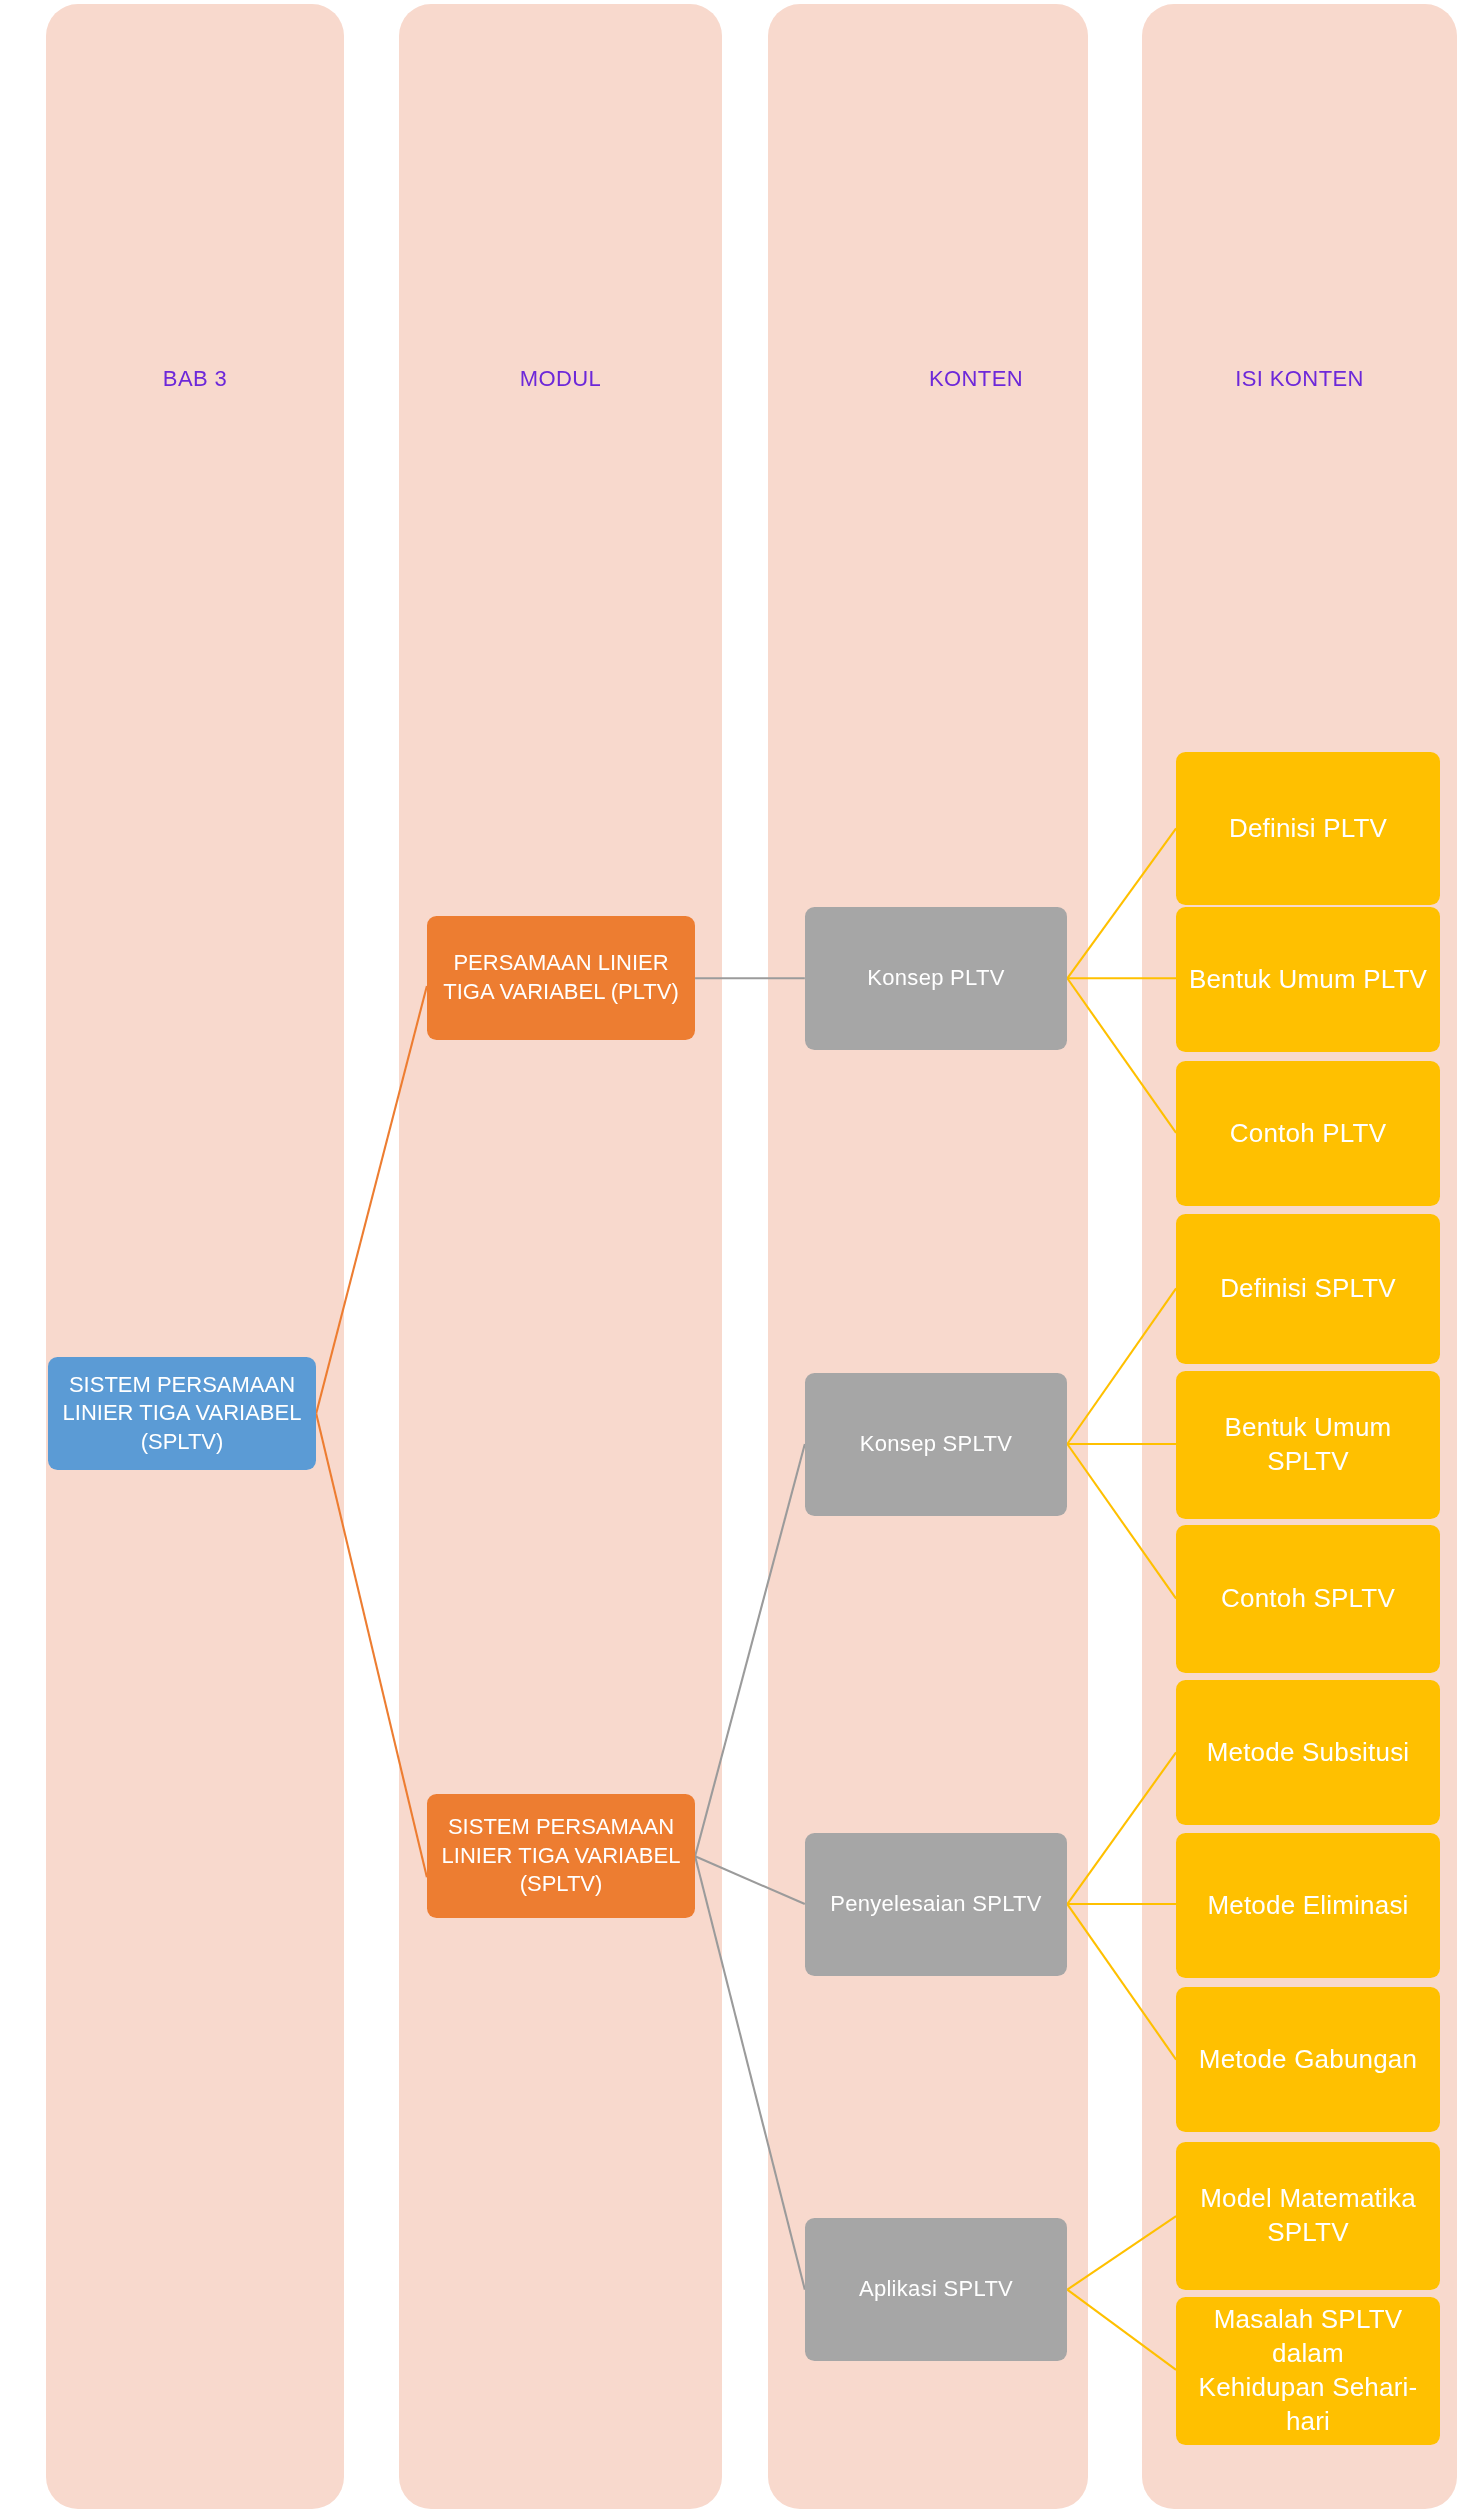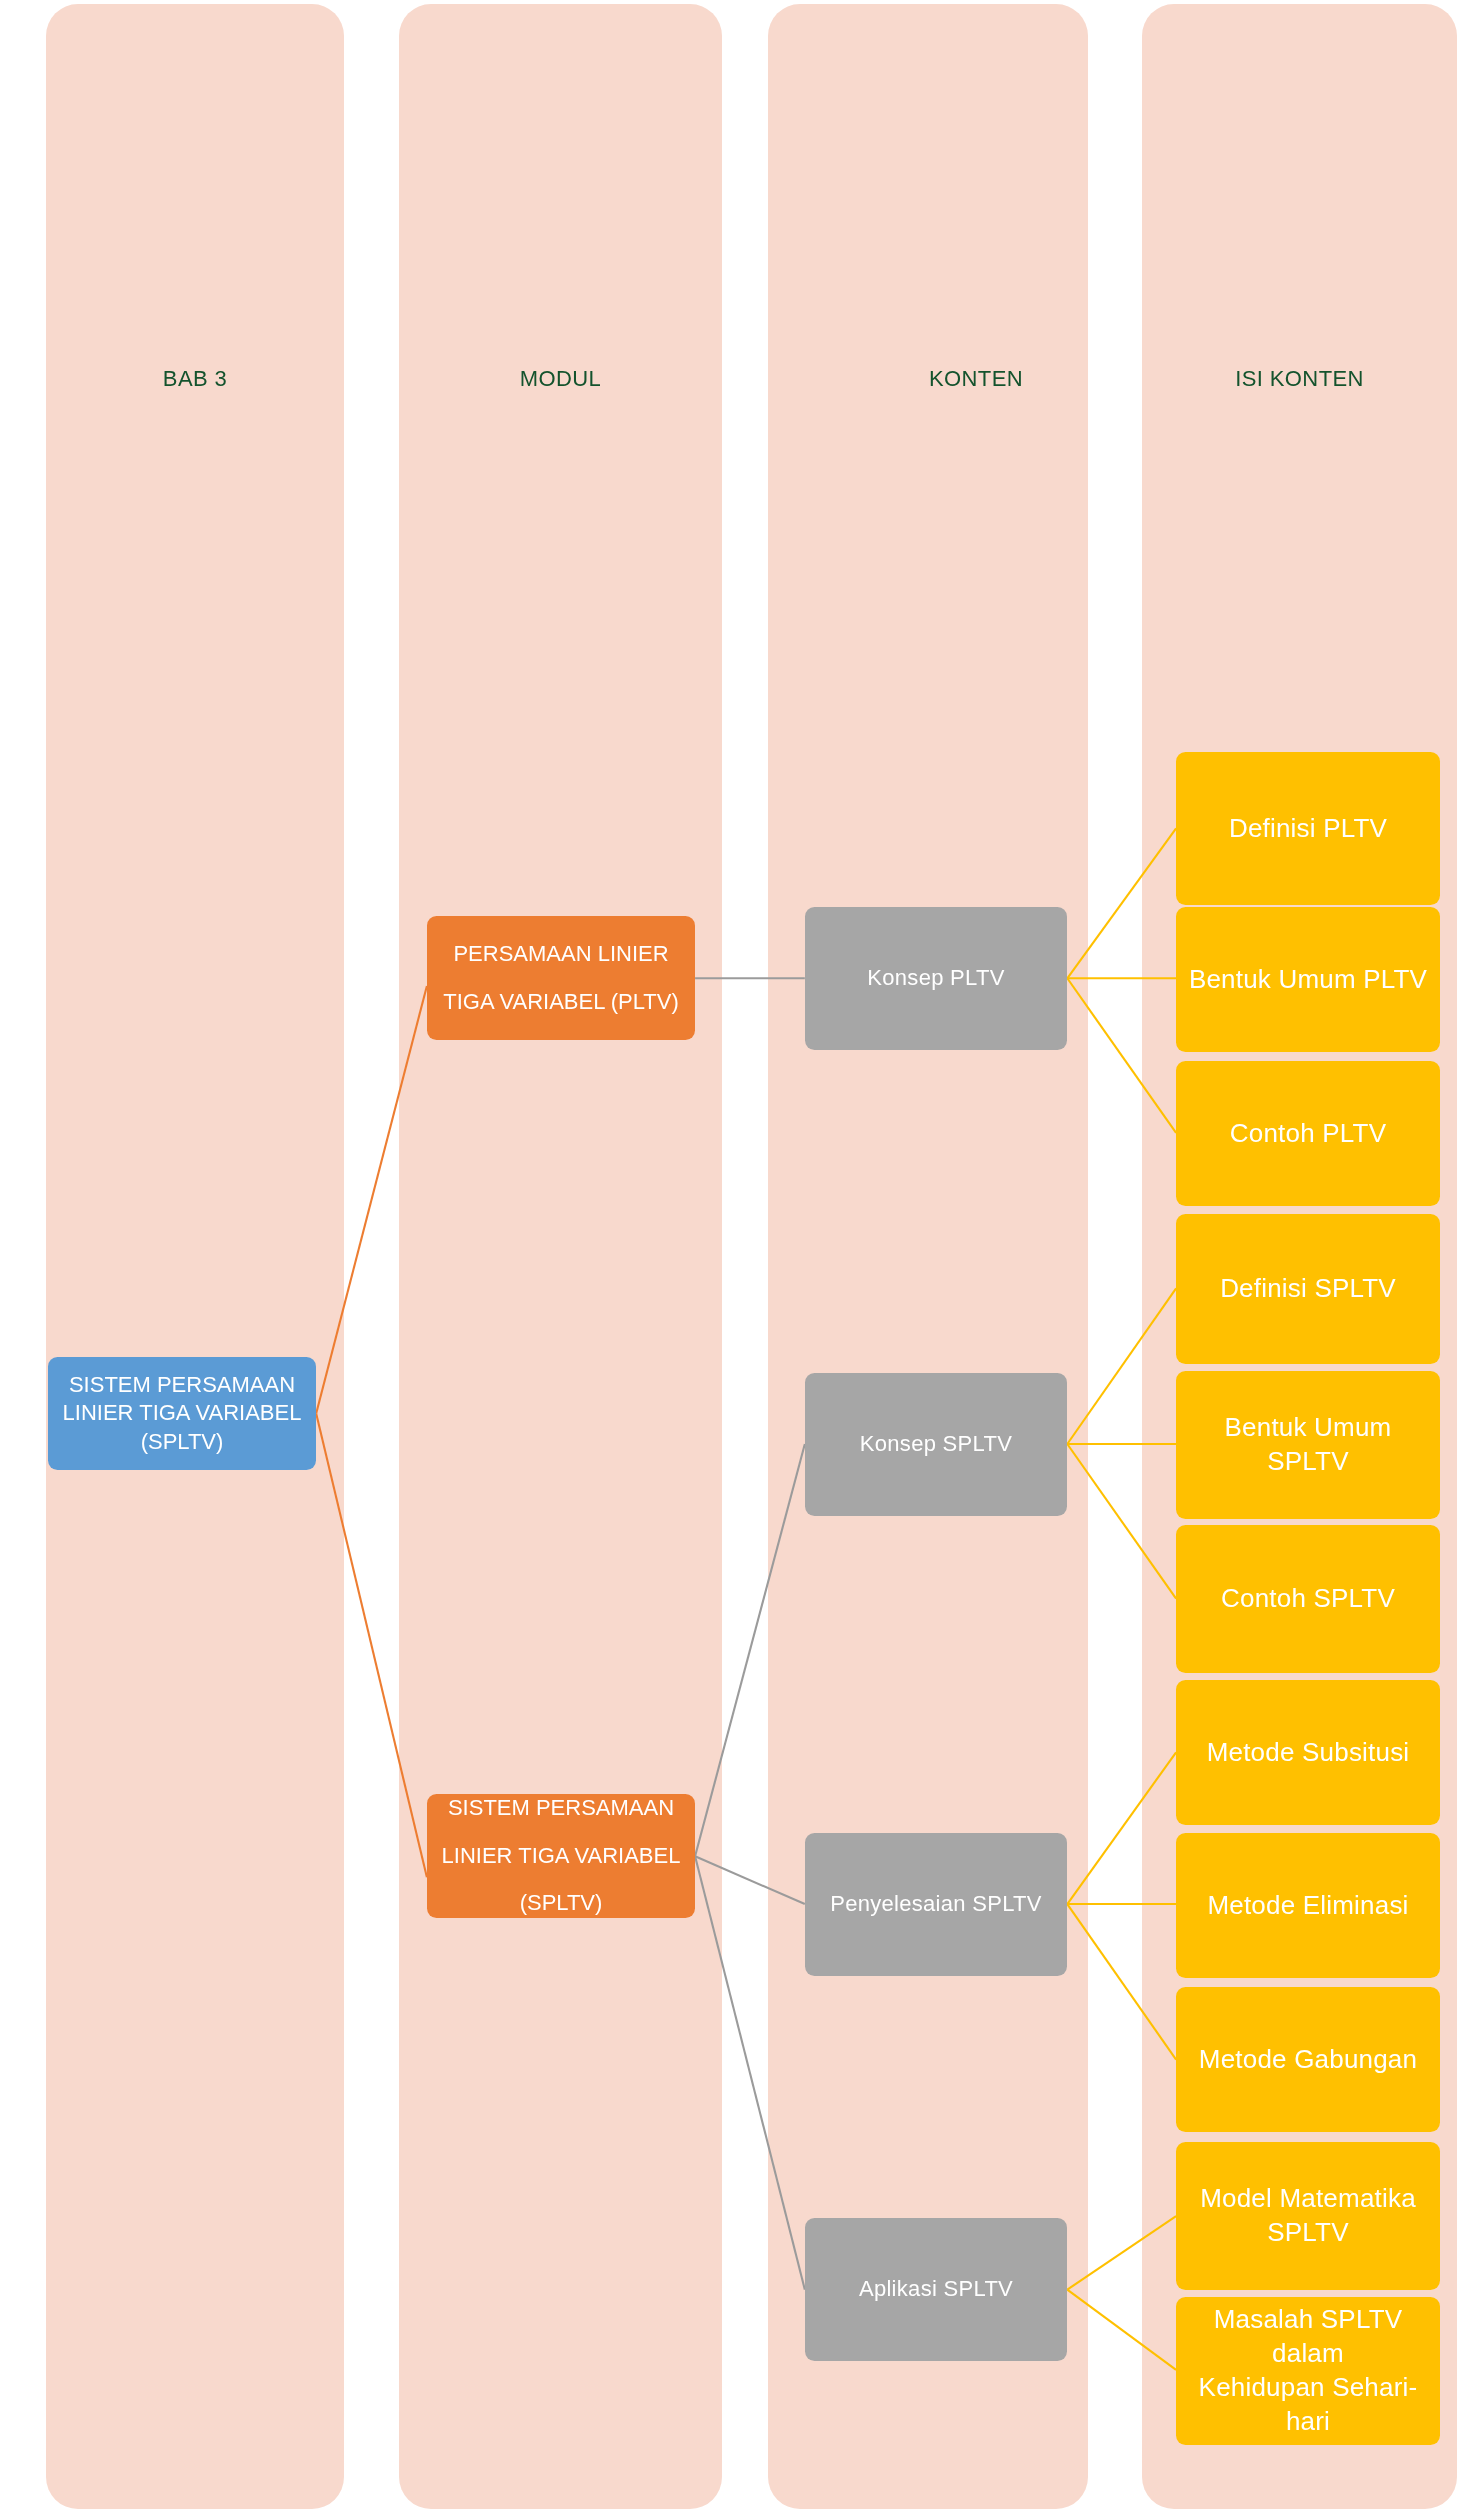--- a/index.html
+++ b/index.html
@@ -16,21 +16,21 @@
   }
   
   .band{
     position:absolute;
     background:#f8d9cd;
     border-radius:32px;
   }
   .band-title{
     position:absolute;
     text-align:center;
-    color:#14532d;
+    color:#6d28d9;
     font-size:22px;
     letter-spacing:0.4px;
     white-space:nowrap;
   }
   
   #links{
     position:absolute;
     left:0;top:0;
     width:1477px;height:2512px;
     pointer-events:none;
@@ -42,21 +42,21 @@
     align-items:center;
     justify-content:center;
     text-align:center;
     color:#ffffff;
     border-radius:9.5px;
     box-sizing:border-box;
     padding:3.8px 7.6px;
     line-height:1.30;
   }
   .node.blue{ background:#5b9bd5; font-size:22px; }
-  .node.orange{ background:#ed7d31; font-size:22px;gap:19px; }
+  .node.orange{ background:#ed7d31; font-size:22px; }
   .node.gray{ background:#a6a6a6; font-size:22px; letter-spacing:0.3px;}
   .node.yellow{ background:#ffc000; font-size:26px; letter-spacing:0.2px;}
   .node span{display:block;}
 </style>
 </head>
 <body>
 
 <div id="canvas">
 
   <div class="band" style="left:46px; top:3.8px; width:298px; height:2505px;"></div>

